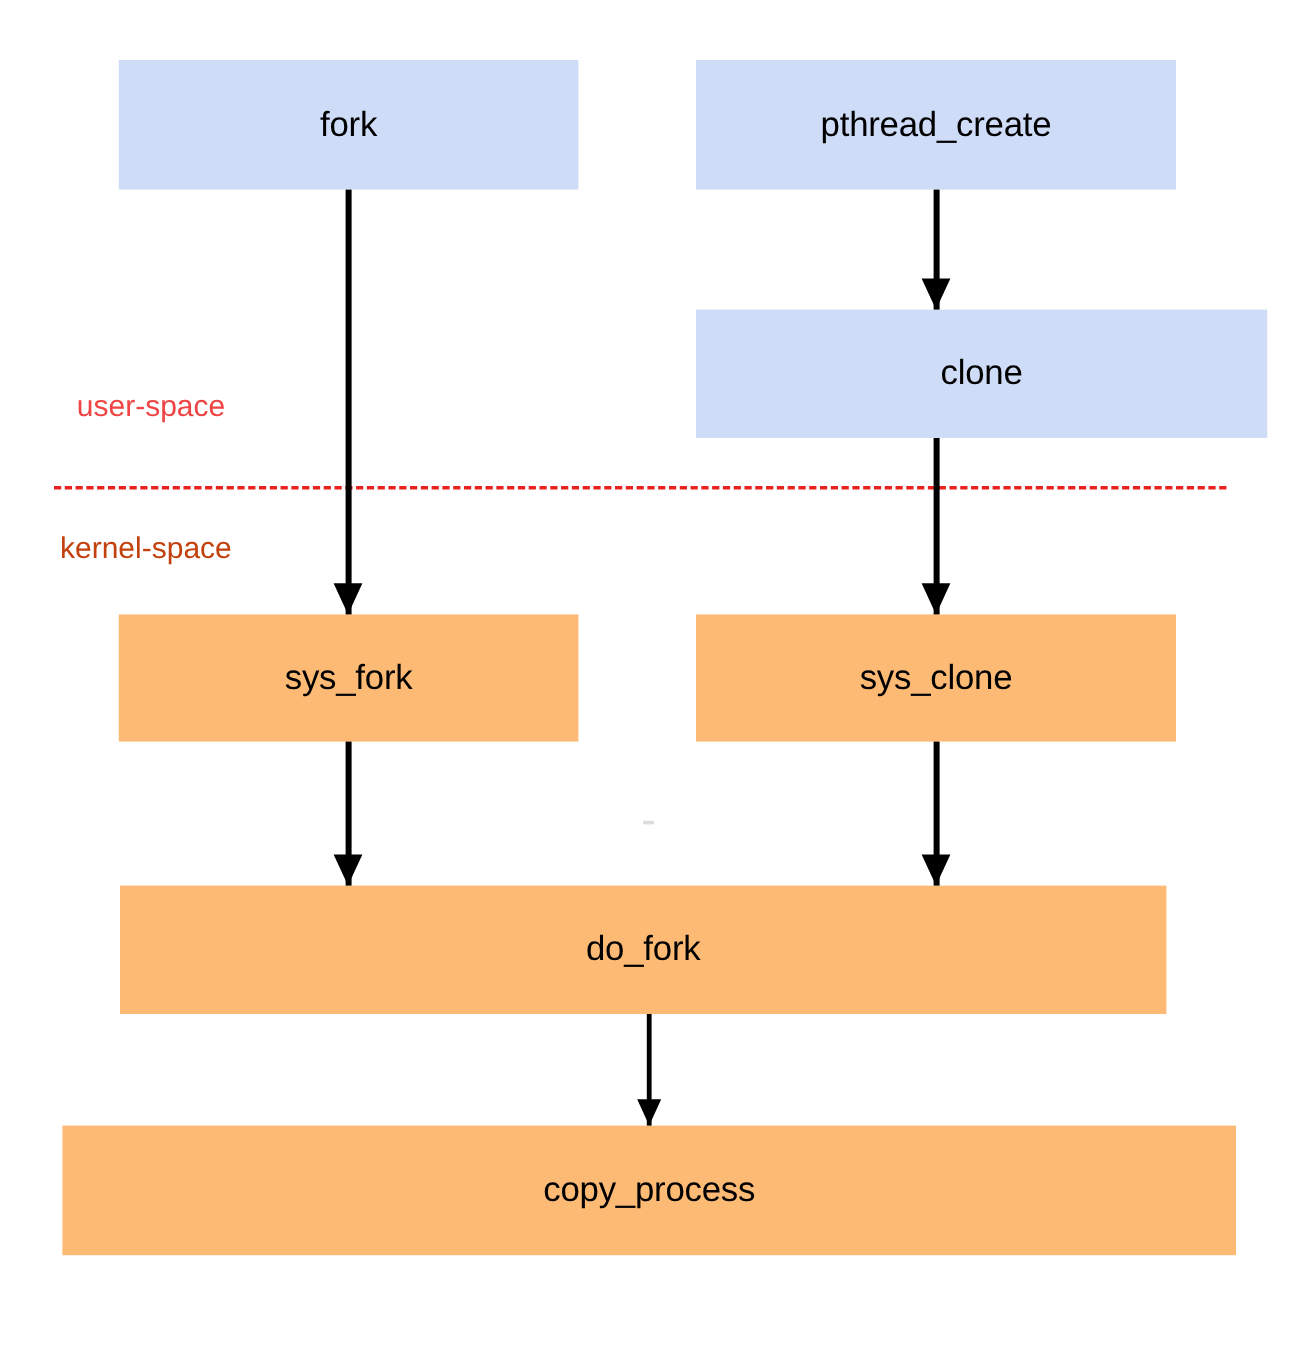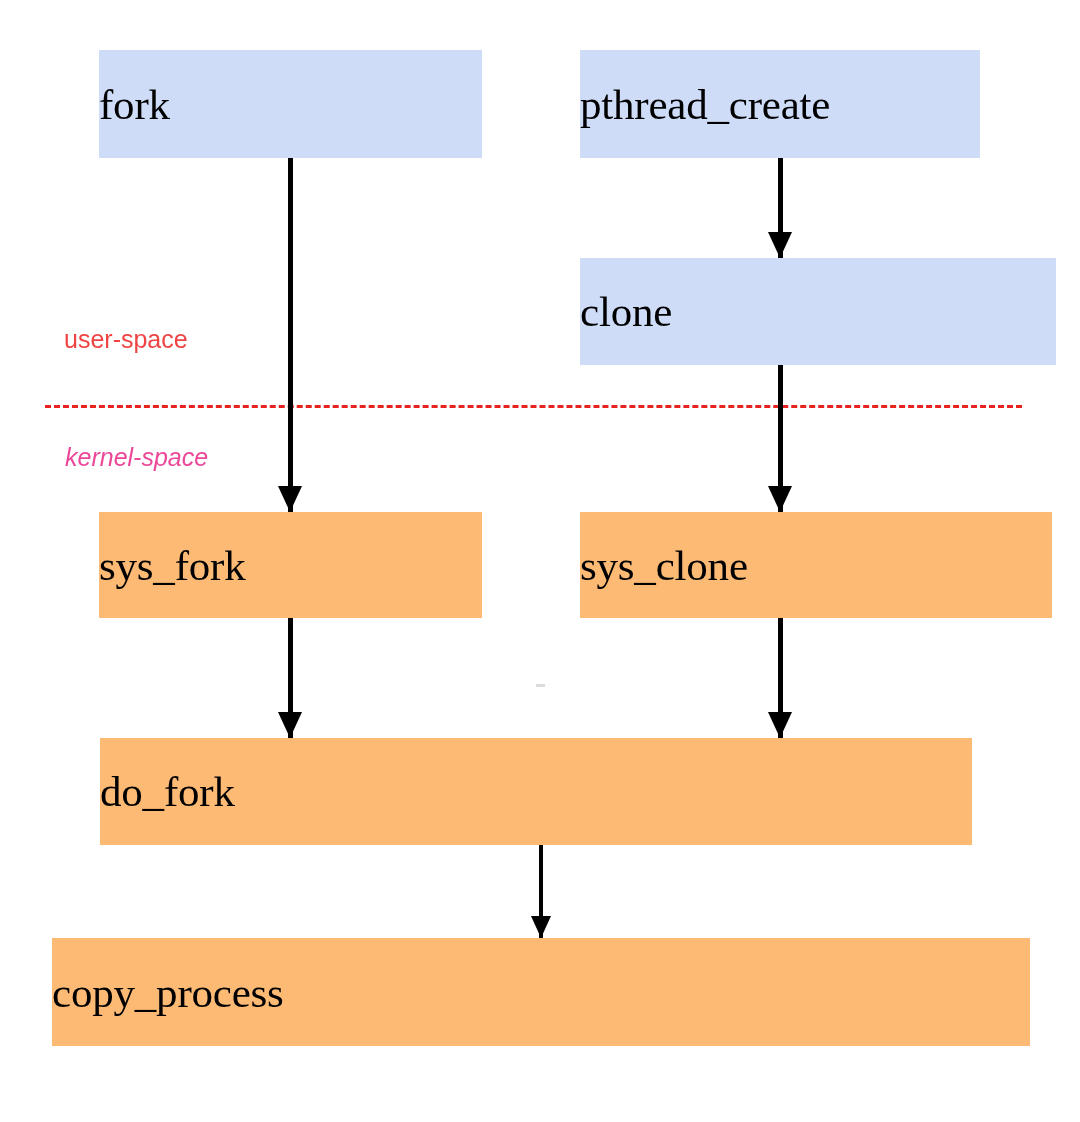--- a/index.html
+++ b/index.html
@@ -14,24 +14,24 @@
     position: relative;
     width: 1080px;
     height: 1122px;
     background: #ffffff;
     overflow: hidden;
   }
   .node {
     position: absolute;
     display: flex;
     align-items: center;
-    justify-content: flex-start;
+    justify-content: center;
     box-sizing: border-box;
-    font-family: Liberation Serif, serif;
-    font-size: 43px;
+    font-family: Liberation Sans, sans-serif;
+    font-size: 29px;
     color: #000000;
     line-height: 1;
     letter-spacing: -0.2px;
     white-space: nowrap;
   }
   .node.user    { background: #cfdcf7; }
   .node.kernel  { background: #fdba74; }
 
   
   .zone-label {
@@ -96,31 +96,31 @@
   </div>
 
   <div class="node user" style="left:580px; top:258px; width:476px; height:107px;">
     <span>clone</span>
   </div>
 
   <div class="zone-label" style="left:64px; top:327px; color:#ef4444;">
     <span>user-space</span>
   </div>
 
-  <div class="zone-label" style="left:65px; top:445px; color:#ec4899;font-style:italic;">
+  <div class="zone-label" style="left:50px; top:445px; color:#c2410c;">
     <span>kernel-space</span>
   </div>
 
   <div class="boundary" style="left:45px; top:405px; width:977px; border-top-color:#e8231f;"></div>
 
   <div class="node kernel" style="left:99px; top:512px; width:383px; height:106px;">
     <span>sys_fork</span>
   </div>
 
-  <div class="node kernel" style="left:580px; top:512px; width:472px; height:106px;">
+  <div class="node kernel" style="left:580px; top:512px; width:400px; height:106px;">
     <span>sys_clone</span>
   </div>
 
   <div class="node kernel" style="left:52px; top:738px; width:872px; height:107px;margin-left:48px;">
     <span>do_fork</span>
   </div>
 
   <div class="node kernel" style="left:52px; top:938px; width:978px; height:108px;">
     <span>copy_process</span>
   </div>

